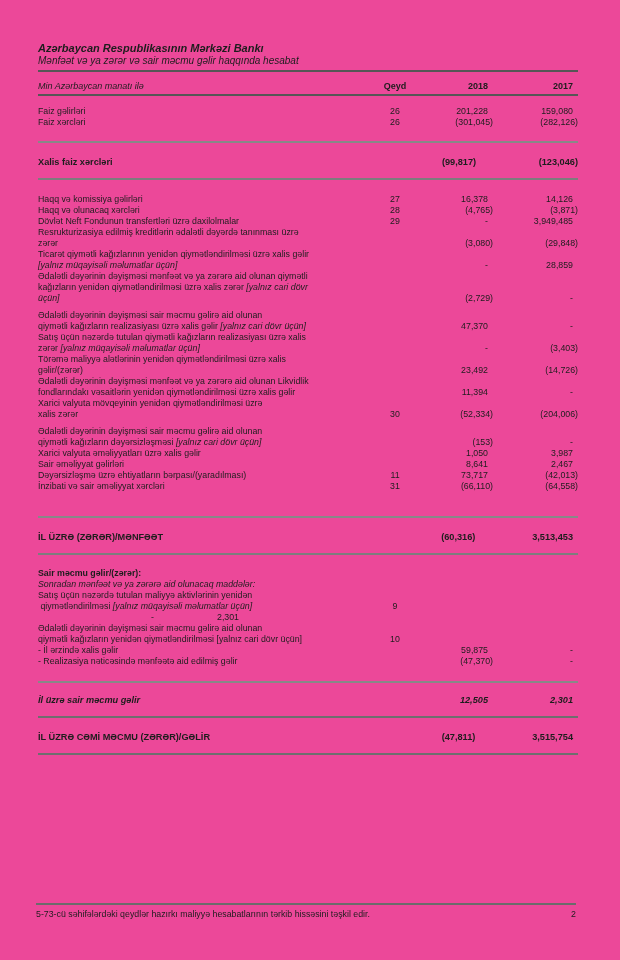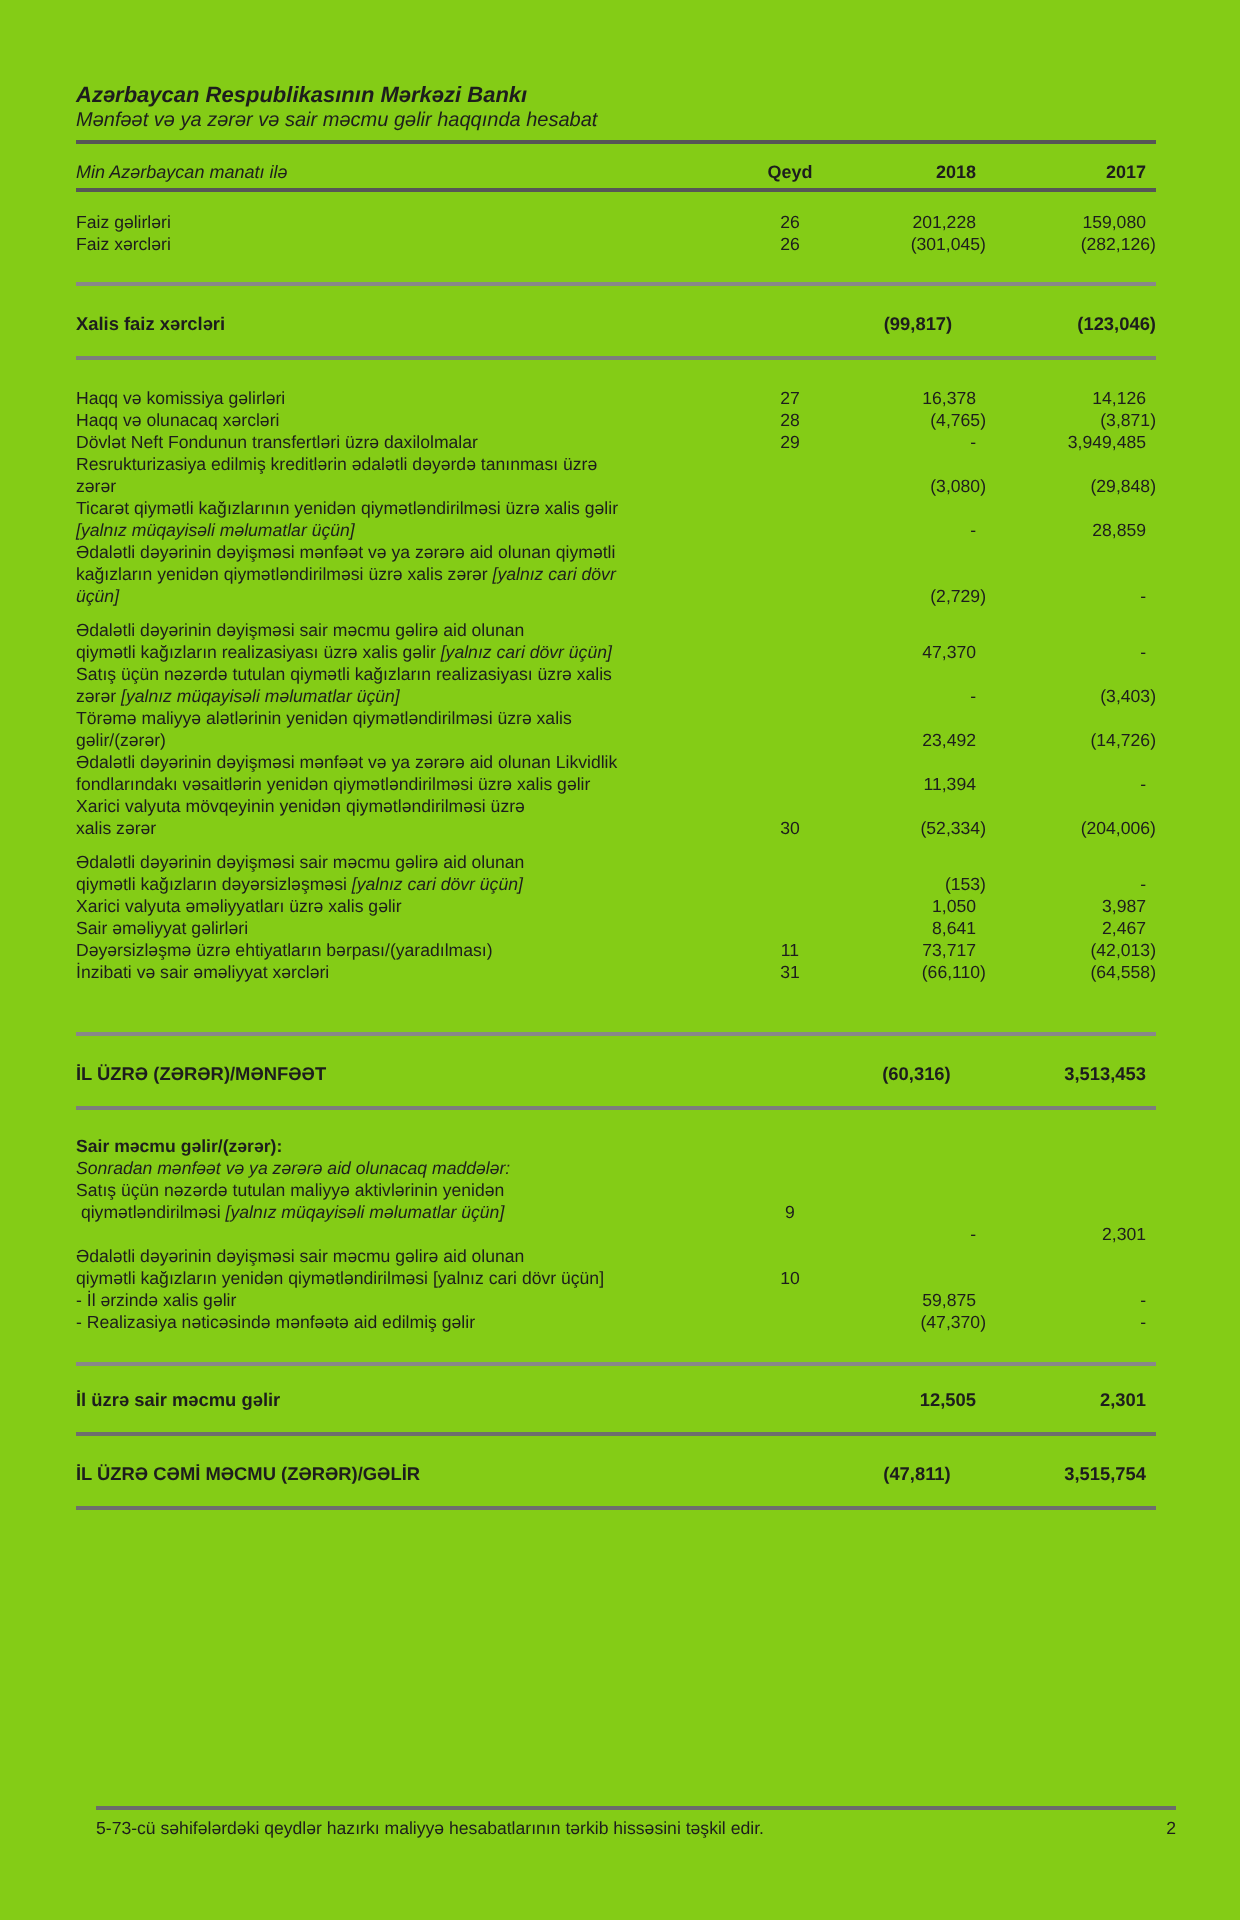--- a/index.html
+++ b/index.html
@@ -1,52 +1,52 @@
 <!DOCTYPE html>
 <html><head>
 <meta charset="utf-8">
 <style>
   html,body{margin:0;padding:0;background:#ffffff;}
   .page{
     position:relative;
     width:620px;height:960px;
-    background:#84cc16;
+    background:#ec4899;
     font-family:"Liberation Sans", sans-serif;
     color:#1d1d1d;
     overflow:hidden;
   }
   .content{position:absolute;left:38px;top:42px;width:540px;}
   .doc-title{font-size:11px;font-weight:bold;font-style:italic;line-height:13px;}
   .doc-subtitle{font-size:10px;font-style:italic;line-height:12px;}
   .rule{height:2px;background:#8f8f8f;}
   .rule.head{margin-top:3px;background:#565656;}
   .rule.underhdr{margin-top:2px;background:#565656;}
   .hdr{display:flex;align-items:center;margin-top:9px;font-size:9px;line-height:11px;}
   .rows{margin-top:10px;}
-  .r{display:flex;align-items:flex-end;font-size:8.8px;line-height:11px;justify-content:flex-end;}
+  .r{display:flex;align-items:flex-end;font-size:8.8px;line-height:11px;}
   .lbl{width:334px;white-space:pre-line;}
   .note{width:46px;text-align:center;}
   .v{text-align:right;box-sizing:border-box;}
   .v18{width:75px;}
   .v17{width:85px;}
   .pp{padding-right:5px;}
   .it{font-style:italic;}
   .bd{font-weight:bold;}
   .r.bold{font-weight:bold;font-size:9.2px;}
   .rule.sect{margin-top:13px;background:#888888;}
   .rule.sect2{margin-top:24px;background:#888888;}
   .rule.sect3{margin-top:14px;background:#888888;}
   .rule.after-total1{margin-top:10px;background:#7d7d7d;}
   .rule.after-total2{margin-top:10px;background:#6e6e6e;}
   .r.total1{margin-top:14px;gap:32px;}
-  .r.total2{margin-top:12px;}
+  .r.total2{margin-top:12px;font-style:italic;}
   .r.first{margin-top:14px;}
   .r.gap{margin-top:6px;}
   .r.oci-head{margin-top:13px;}
-  .footer{position:absolute;left:48px;width:540px;top:903px;text-align:right;}
+  .footer{position:absolute;left:36px;width:540px;top:903px;text-align:right;}
   .footer .frule{height:1.5px;background:#6b6b6b;}
   .frow{display:flex;justify-content:space-between;margin-top:4px;font-size:8.8px;line-height:10px;}
 </style>
 </head>
 <body>
 
 <div class="page">
   <div class="content">
     <div class="doc-title">Azərbaycan Respublikasının Mərkəzi Bankı</div>
     <div class="doc-subtitle">Mənfəət və ya zərər və sair məcmu gəlir haqqında hesabat</div>

